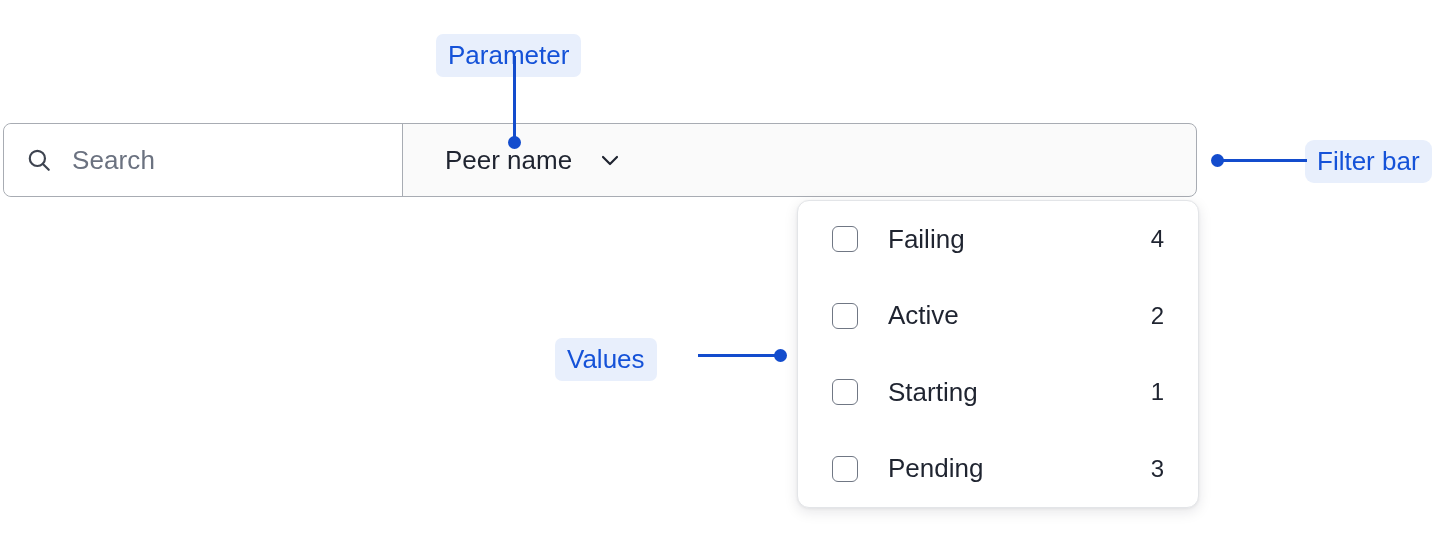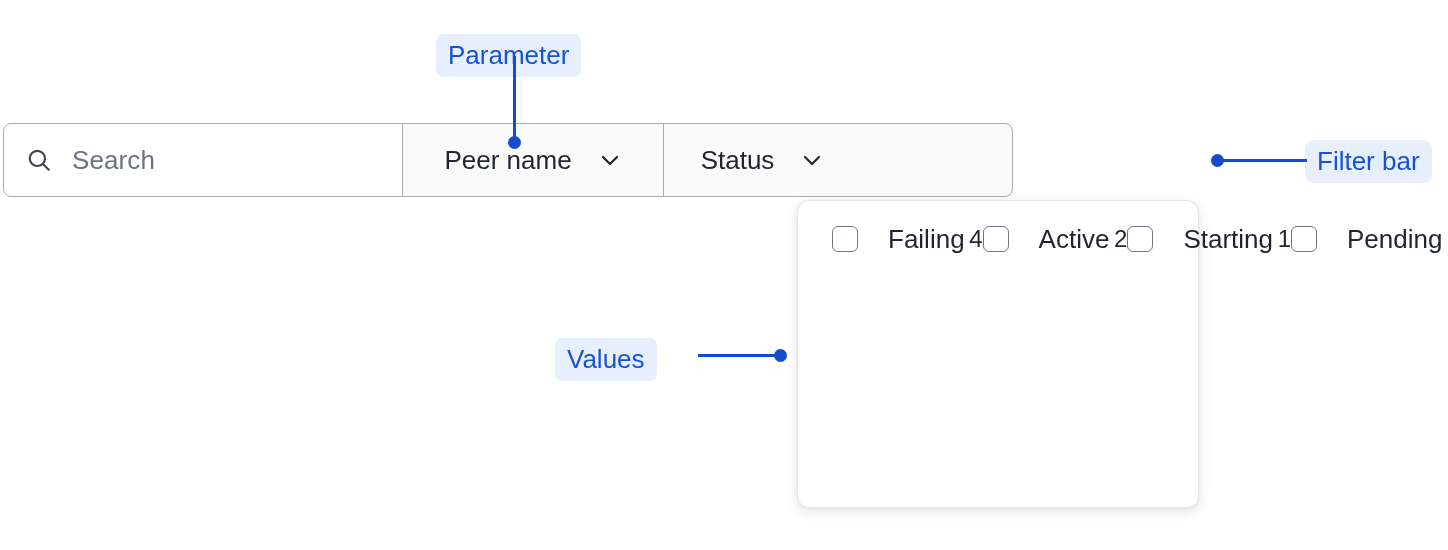--- a/index.html
+++ b/index.html
@@ -14,21 +14,21 @@
     overflow: hidden;
     font-family: "Liberation Sans", sans-serif;
     -webkit-font-smoothing: antialiased;
   }
 
   
   .filter-bar {
     position: absolute;
     left: 3px;
     top: 123px;
-    width: 1010px;
+    width: 1194px;
     height: 74px;
     box-sizing: border-box;
     border: 1px solid #a8acb3;
     border-radius: 8px;
     background: #fafafa;
     display: flex;
     align-items: stretch;
     overflow: hidden;
   }
 
@@ -95,21 +95,21 @@
     top: 200px;
     width: 402px;
     height: 308px;
     box-sizing: border-box;
     background: #ffffff;
     border: 1px solid #e3e5e8;
     border-radius: 12px;
     box-shadow: 0 4px 14px rgba(16, 24, 40, 0.10), 0 1px 3px rgba(16,24,40,0.06);
     padding: 16px 34px 16px 34px;
     display: flex;
-    flex-direction: row;
+    flex-direction: column;
     justify-content: space-between;
   }
   .option-row {
     display: flex;
     align-items: center;
     height: 44px;
     cursor: default;
   }
   .checkbox {
     width: 26px;
@@ -194,28 +194,20 @@
   <div class="dropdown-cell cell-peer">
     <span class="dd-label">Peer name</span>
     <span class="chevron">
       <svg viewBox="0 0 24 24" width="24" height="24" fill="none" stroke="currentColor" stroke-width="2.2" stroke-linecap="round" stroke-linejoin="round">
         <polyline points="5,9 12,16 19,9"></polyline>
       </svg>
     </span>
   </div>
 
 
-  <div class="dropdown-cell cell-status">
-    <span class="dd-label">Status</span>
-    <span class="chevron">
-      <svg viewBox="0 0 24 24" width="24" height="24" fill="none" stroke="currentColor" stroke-width="2.2" stroke-linecap="round" stroke-linejoin="round">
-        <polyline points="5,9 12,16 19,9"></polyline>
-      </svg>
-    </span>
-  </div>
 
 </div>
 
 <div class="dropdown-panel">
 
   <div class="option-row">
     <span class="checkbox"></span>
     <span class="option-label">Failing</span>
     <span class="option-count">4</span>
   </div>

